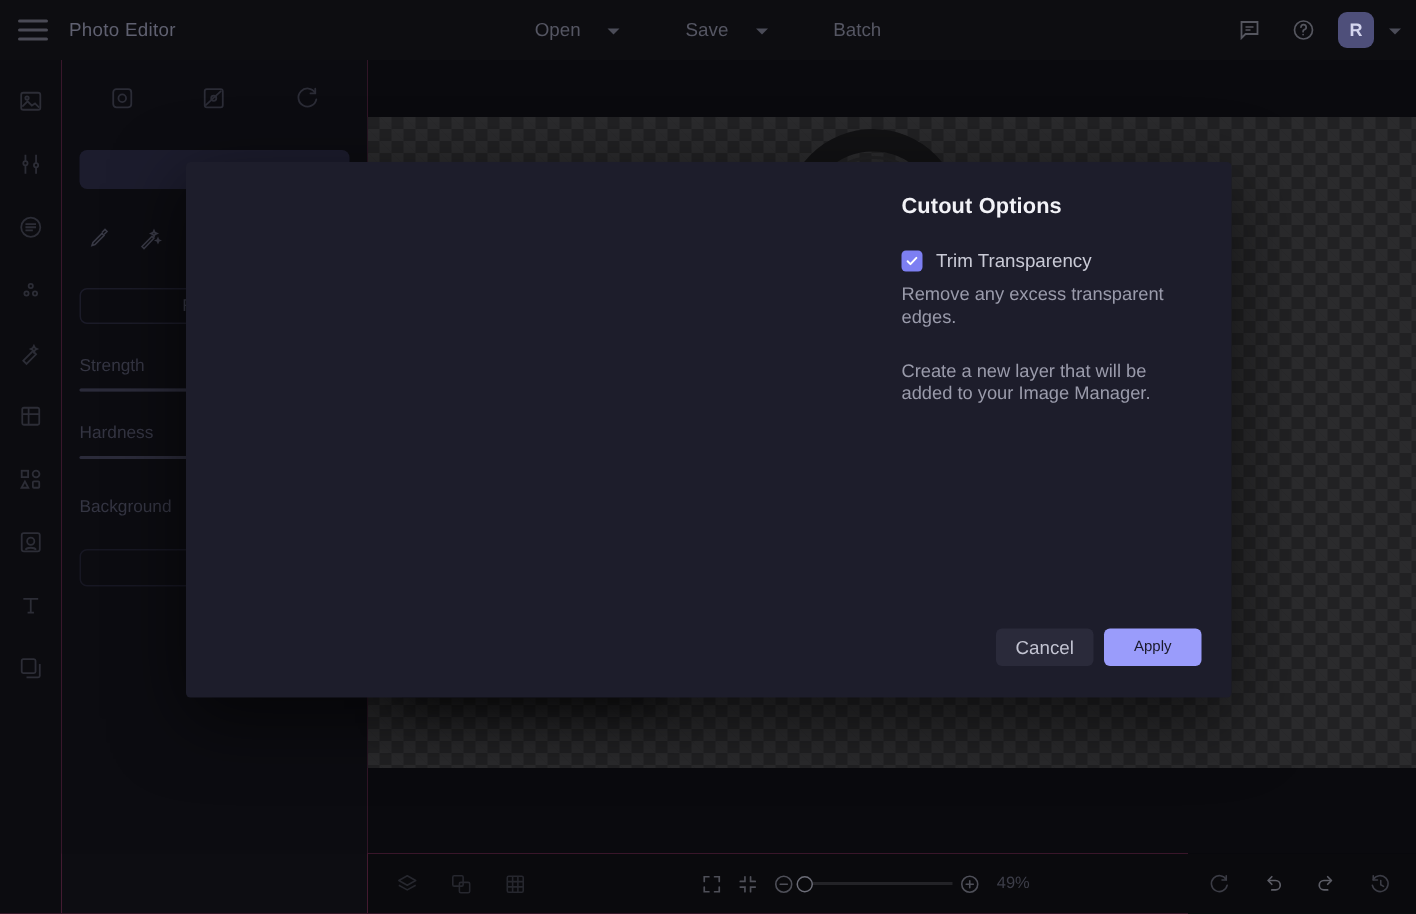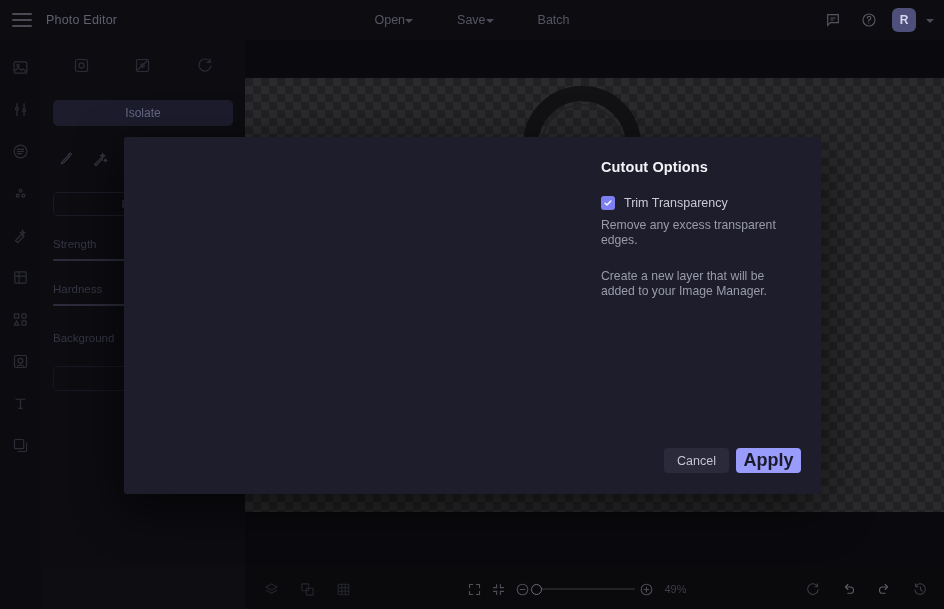--- a/index.html
+++ b/index.html
@@ -36,21 +36,21 @@
     color: #5f6070;
     letter-spacing: .2px;
   }
   .topbar-center {
     position: absolute; left: 0; right: 0; top: 0; height: 40px;
     display: flex; align-items: center; justify-content: center;
     gap: 26px;
     pointer-events: none;
   }
   .tb-btn {
-    display: flex; align-items: center; gap: 0;
+    display: flex; align-items: center; gap: 18px;
     font-size: 12.5px; color: #555663;
     padding: 5px 9px; border-radius: 5px;
     pointer-events: auto; cursor: pointer;
   }
   .caret {
     width: 0; height: 0;
     border-left: 4px solid transparent;
     border-right: 4px solid transparent;
     border-top: 4.5px solid #4b4c58;
     margin-top: 1px;
@@ -210,21 +210,21 @@
 
   
   .modal-scrim {
     position: absolute; top: 40px; left: 41px;
     width: 903px; height: 529px;
     background: rgba(10,10,16,.30);
     z-index: 50;
   }
   .modal {
     position: absolute;
-    left: 124px; top: 137px;
+    left: 124px; top: 108px;
     width: 697px; height: 357px;
     background: #1d1d2b;
     border-radius: 3px;
     z-index: 60;
     box-shadow: 0 14px 48px rgba(0,0,0,.6);
     overflow: hidden;
   }
   .modal-right {
     position: absolute; right: 0; top: 0;
     width: 237px; height: 357px;
@@ -255,24 +255,23 @@
   .btn-cancel {
     width: 65px; height: 25px; border-radius: 4px;
     background: #2a2a3a;
     color: #c3c4d2; font-size: 12.5px;
     display: flex; align-items: center; justify-content: center;
     cursor: pointer;
   }
   .btn-apply {
     width: 65px; height: 25px; border-radius: 4px;
     background: #9a9cfb;
-    color: #1a1a2b; font-size: 18px;
+    color: #1a1a2b; font-size: 10px;
     display: flex; align-items: center; justify-content: center;
     cursor: pointer;
-    font-weight: bold;
   }
 
   
   .bottombar {
     position: absolute; left: 245px; bottom: 0;
     width: 699px; height: 40px;
     background: #0a0a0d;
     display: flex; align-items: center;
     z-index: 45;
   }

